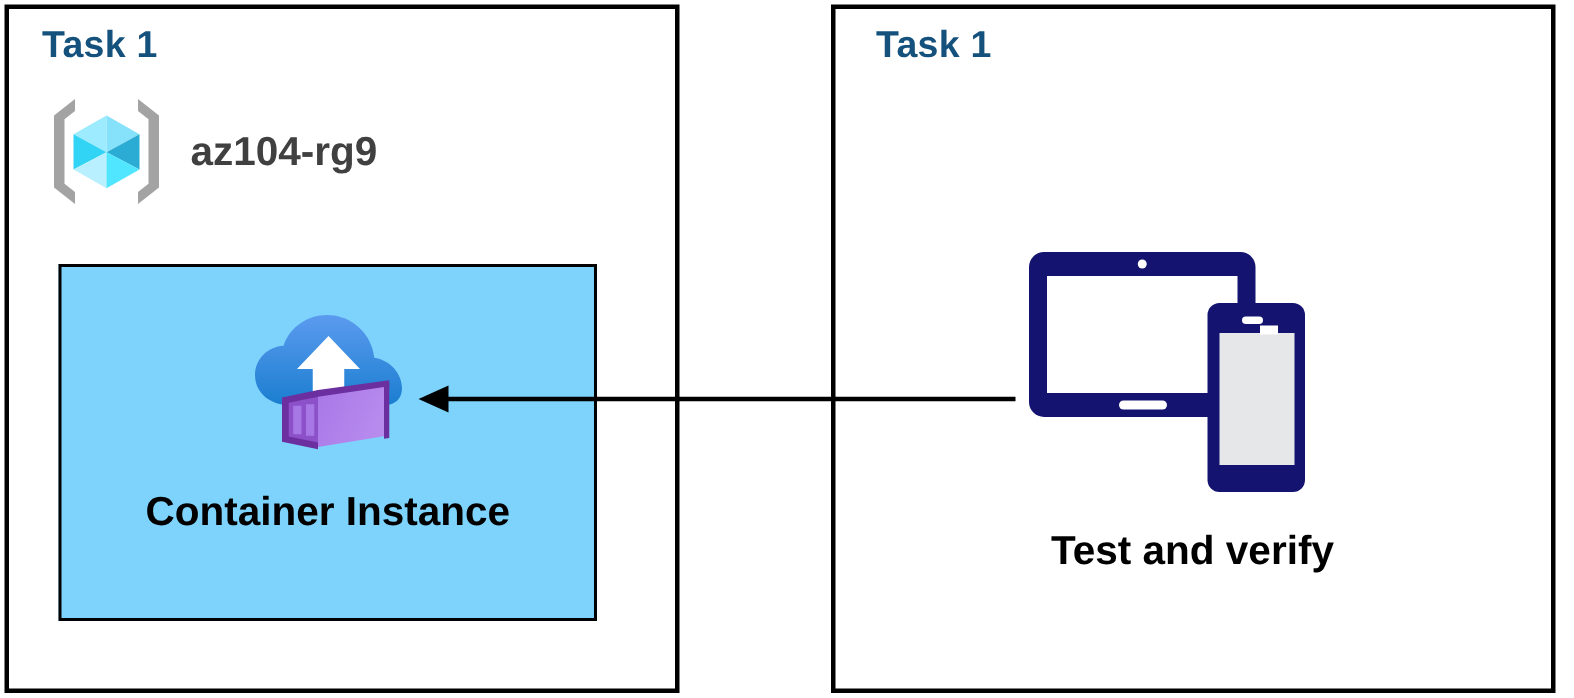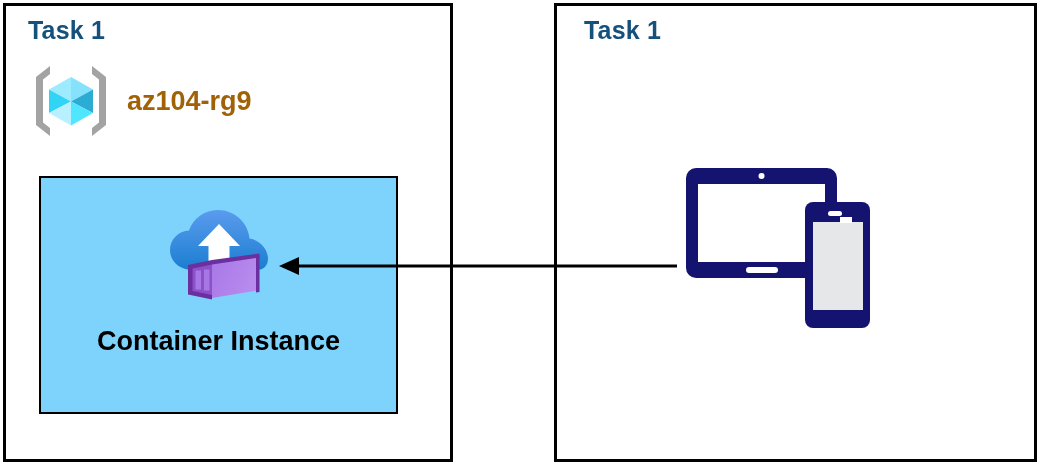--- a/index.html
+++ b/index.html
@@ -65,21 +65,21 @@
   }
   .rg-icon {
     width: 82px;
     height: 78px;
     flex: 0 0 auto;
     display: block;
   }
   .rg-label {
     font-size: 27px;
     font-weight: bold;
-    color: #a16207;
+    color: #404040;
     white-space: nowrap;
     margin-left: 15px;
     line-height: 1;
   }
 
   
   #container-box {
     position: absolute;
     box-sizing: border-box;
     left: 39px;
@@ -224,19 +224,20 @@
     <path d="M131 40 H180 A8 8 0 0 1 188 48 V158 A8 8 0 0 1 180 166 H131
              A8 8 0 0 1 123 158 V48 A8 8 0 0 1 131 40 Z" fill="#141470"></path>
 
     <rect x="131" y="60" width="50" height="88" fill="#e6e7e9"></rect>
 
     <rect x="146" y="49" width="14" height="5" rx="2.5" fill="#ffffff"></rect>
 
     <rect x="158" y="55" width="12" height="6" fill="#ffffff"></rect>
   </svg>
 
+  <div id="verify-label">Test and verify</div>
 
   <svg id="flow-arrow" viewBox="0 0 410 32">
     <line x1="402" y1="16" x2="20" y2="16" stroke="#000000" stroke-width="3"></line>
     <path d="M4 16 L24 7 L24 25 Z" fill="#000000"></path>
   </svg>
 
 </div>
 
 </body></html>

